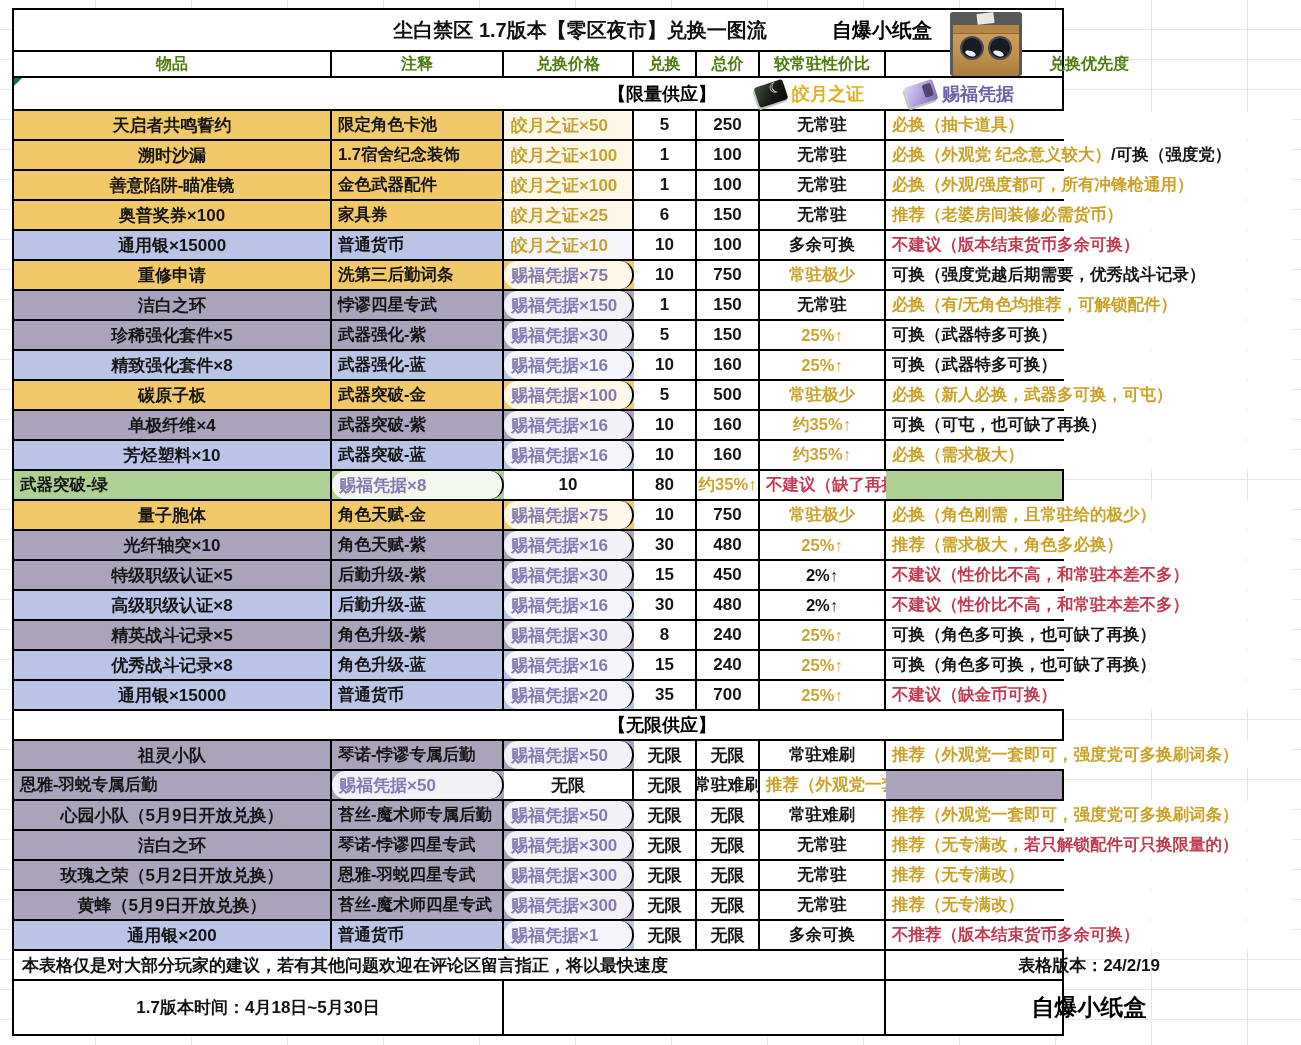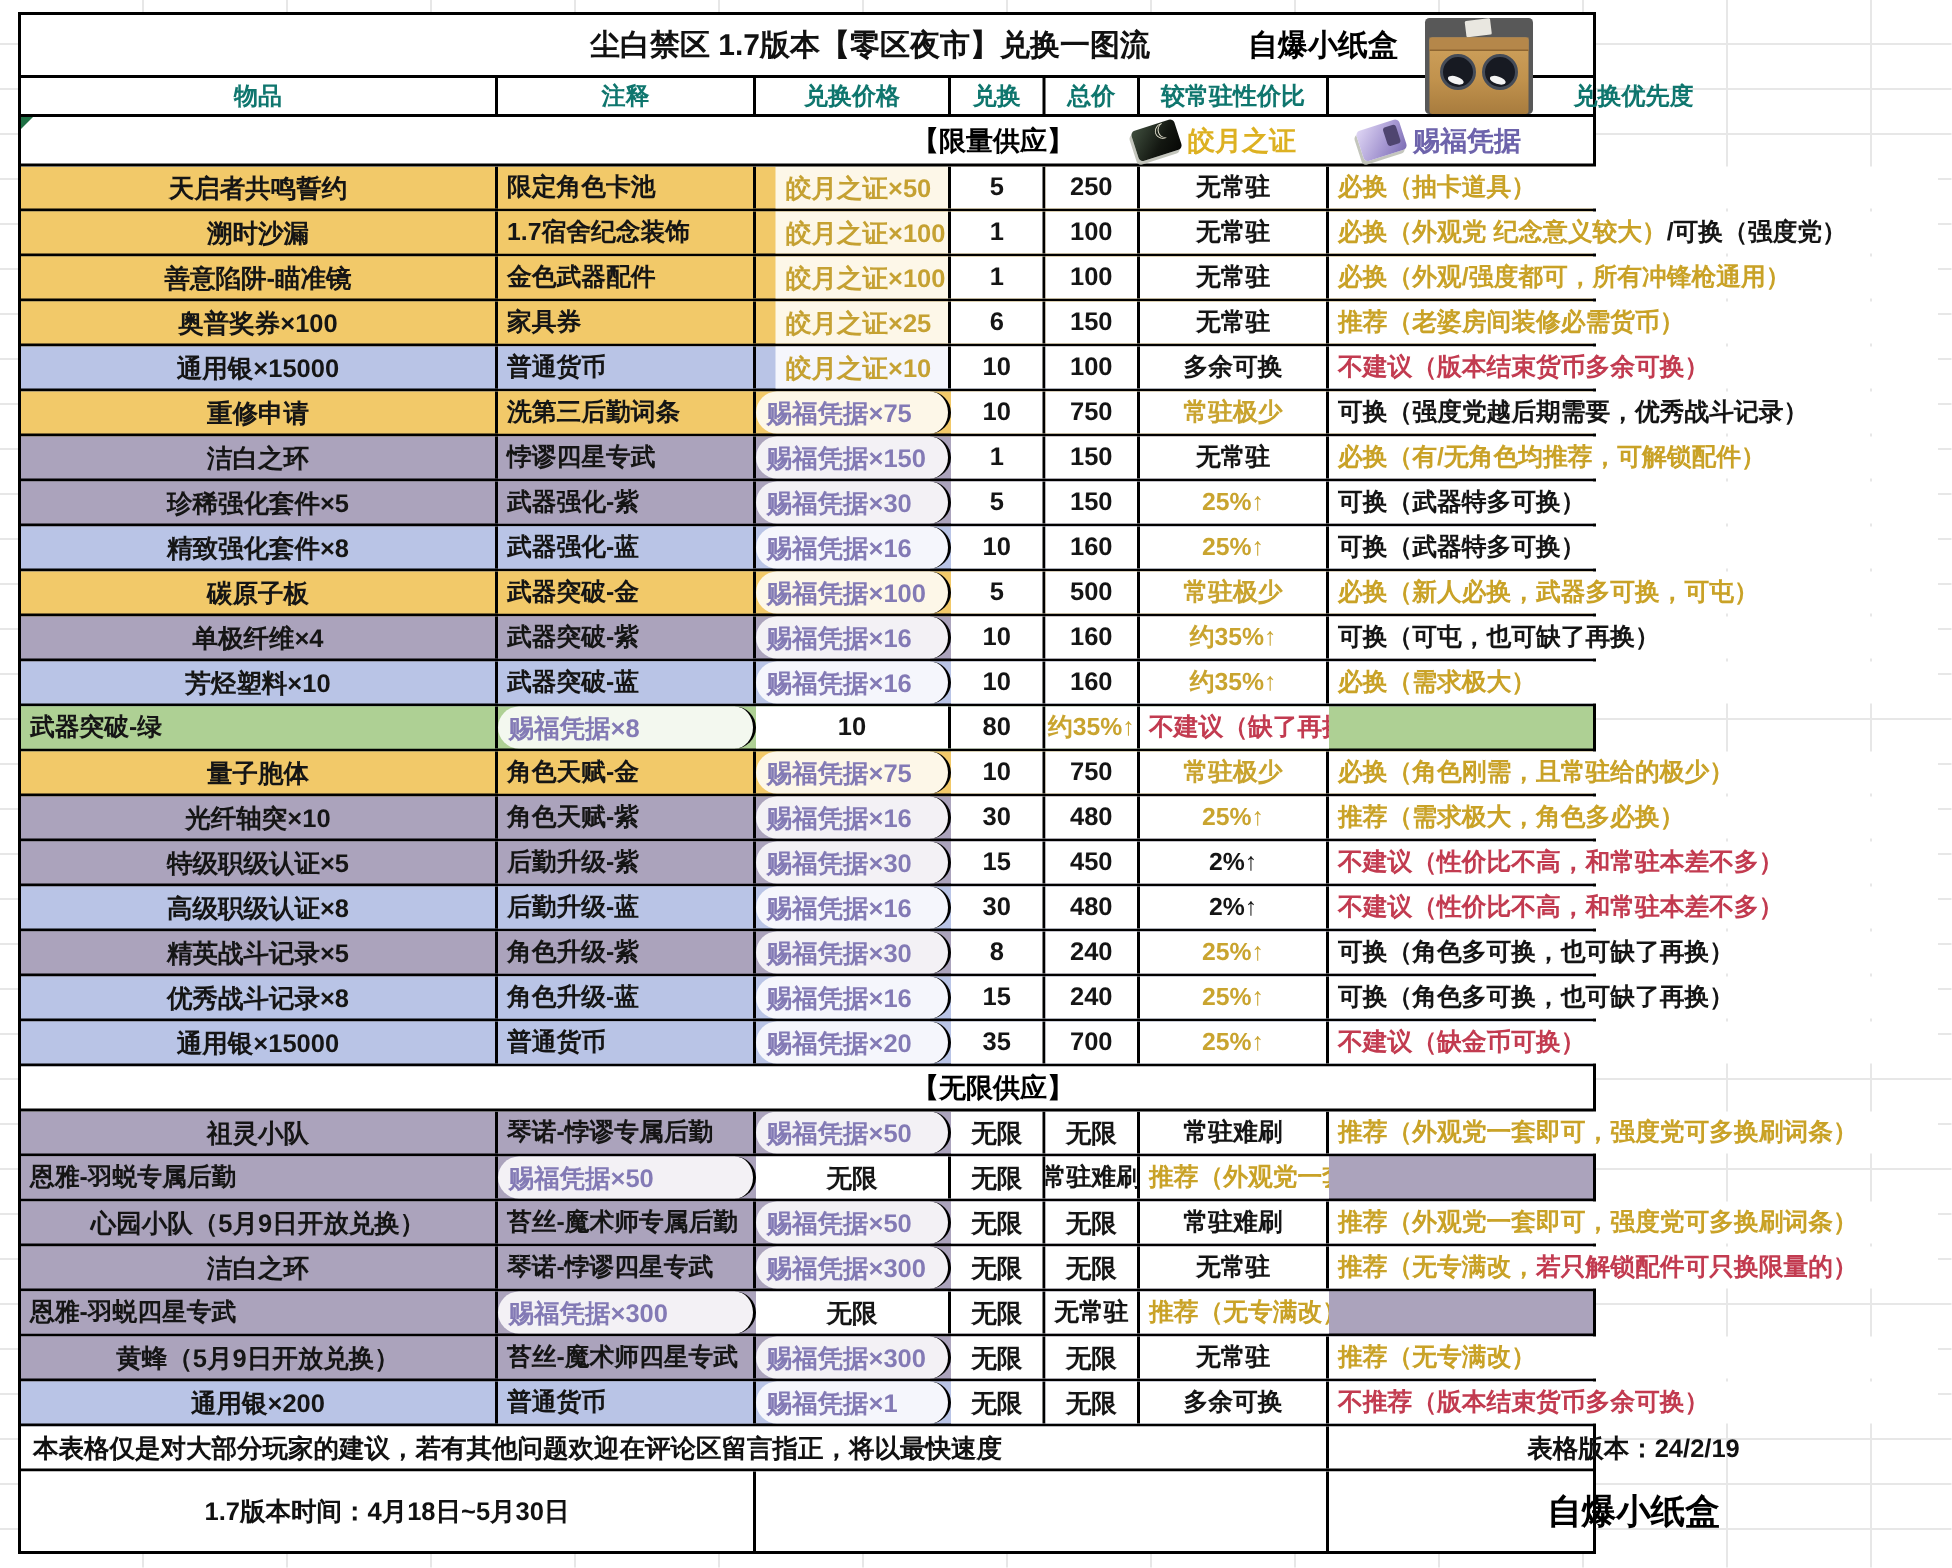--- a/index.html
+++ b/index.html
@@ -35,21 +35,21 @@
   .mascot .boxbody{position:absolute;left:3px;top:13px;width:66px;height:51px;background:linear-gradient(180deg,#cfa25d 0%,#c1924d 55%,#a87c3e 100%);border-radius:2px;}
   .mascot .flap{position:absolute;left:3px;top:13px;width:66px;height:8px;background:#b5874a;border-bottom:1px solid #8d6531;}
   .mascot .eye{position:absolute;top:24px;width:24px;height:24px;border-radius:50%;background:#171a22;border:2px solid #454c58;box-sizing:border-box;}
   .mascot .eye.l{left:10px;}
   .mascot .eye.r{left:38px;}
   .mascot .eye::after{content:"";position:absolute;left:3px;bottom:2px;width:11px;height:5px;border-radius:50%;background:#f4f4f4;transform:rotate(18deg);}
   
   .header-row{height:26px;display:grid;grid-template-columns:318px 172px 130px 63px 63px 126px 406px;}
   .hcell{
     display:flex;align-items:center;justify-content:center;
-    font-size:16px;font-weight:700;color:#0f766e;border-right:2px solid #000;box-sizing:border-box;white-space:nowrap;
+    font-size:16px;font-weight:700;color:#4d7c0f;border-right:2px solid #000;box-sizing:border-box;white-space:nowrap;
   }
   .hcell:last-child{border-right:none;}
   
   .sec-row{height:33px;}
   .sec-label{position:absolute;left:594px;top:50%;transform:translateY(-50%);font-size:18px;font-weight:800;color:#000;white-space:nowrap;}
   .legend-item{position:absolute;top:50%;transform:translateY(-50%);display:flex;align-items:center;}
   .legend-moon{left:742px;}
   .legend-bless{left:892px;text-align:center;}
   .card-icon{width:30px;height:21px;border-radius:3px;transform:rotate(-18deg);position:relative;margin-right:6px;box-shadow:-2px 2px 0 rgba(190,192,182,.9);}
   .card-icon.moon{background:linear-gradient(135deg,#41503f 0%,#131711 60%,#060705 100%);}
@@ -67,21 +67,21 @@
   .c.item{justify-content:center;}
   .c.note{padding-left:6px;font-size:16.5px;background:inherit;}
   .c.price{padding-left:7px;background:rgba(255,255,255,.85);}
   .c.num{justify-content:center;background:#fff;}
   .c.ratio{justify-content:center;background:#fff;font-size:16.5px;}
   .c.prio{padding-left:6px;background:#fff;font-size:16.5px;}
   .bg-yellow{background:#f2c969;}
   .bg-blue{background:#b9c4e6;}
   .bg-purple{background:#aba3bc;}
   .bg-green{background:#aed094;}
-  .price.moon{color:#c5a132;margin-left:13px;}
+  .price.moon{color:#c5a132;}
   .price.bless{color:#837ab5;border-radius:14px;}
   .ratio.gold{color:#c9a42f;}
   .t-gold{color:#c9a227;}
   .t-black{color:#151515;}
   .t-red{color:#c23b50;}
   
   .foot-a{height:30px;display:grid;grid-template-columns:872px 406px;}
   .fa-note{display:flex;align-items:center;padding-left:8px;font-size:17px;font-weight:700;color:#111;border-right:2px solid #000;box-sizing:border-box;white-space:nowrap;}
   .fa-ver{display:flex;align-items:center;justify-content:center;font-size:17px;font-weight:700;color:#111;}
   .foot-b{height:53px;display:grid;grid-template-columns:490px 382px 406px;}
@@ -395,20 +395,21 @@
         <div class="c price bless">赐福凭据×300</div>
         <div class="c num">无限</div>
         <div class="c num">无限</div>
         <div class="c ratio">无常驻</div>
         <div class="c prio">
           <span class="t-gold">推荐（无专满改，</span>
           <span class="t-red">若只解锁配件可只换限量的）</span>
         </div>
       </div>
       <div class="drow bg-purple">
+        <div class="c item">玫瑰之荣（5月2日开放兑换）</div>
         <div class="c note">恩雅-羽蜕四星专武</div>
         <div class="c price bless">赐福凭据×300</div>
         <div class="c num">无限</div>
         <div class="c num">无限</div>
         <div class="c ratio">无常驻</div>
         <div class="c prio">
           <span class="t-gold">推荐（无专满改）</span>
         </div>
       </div>
       <div class="drow bg-purple">

